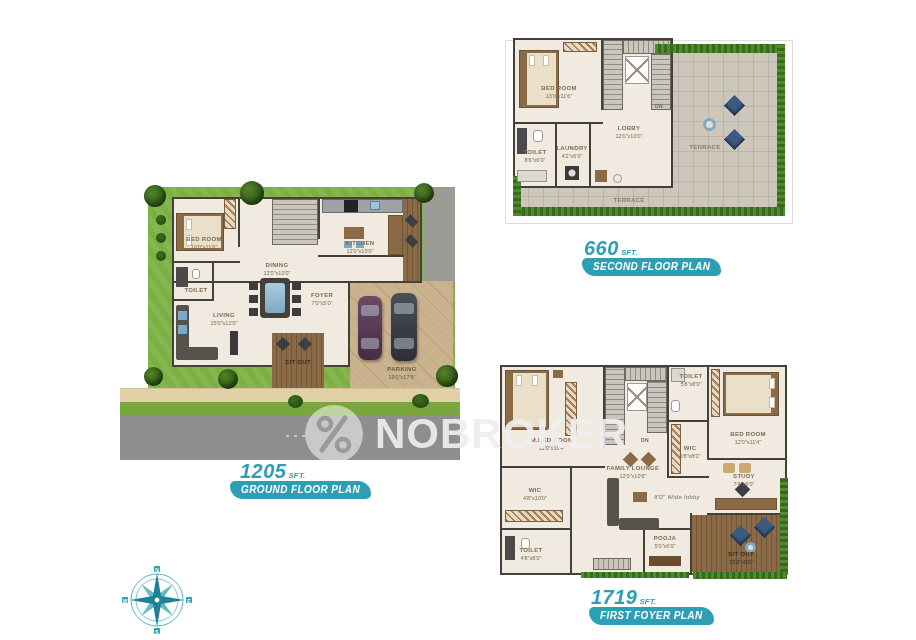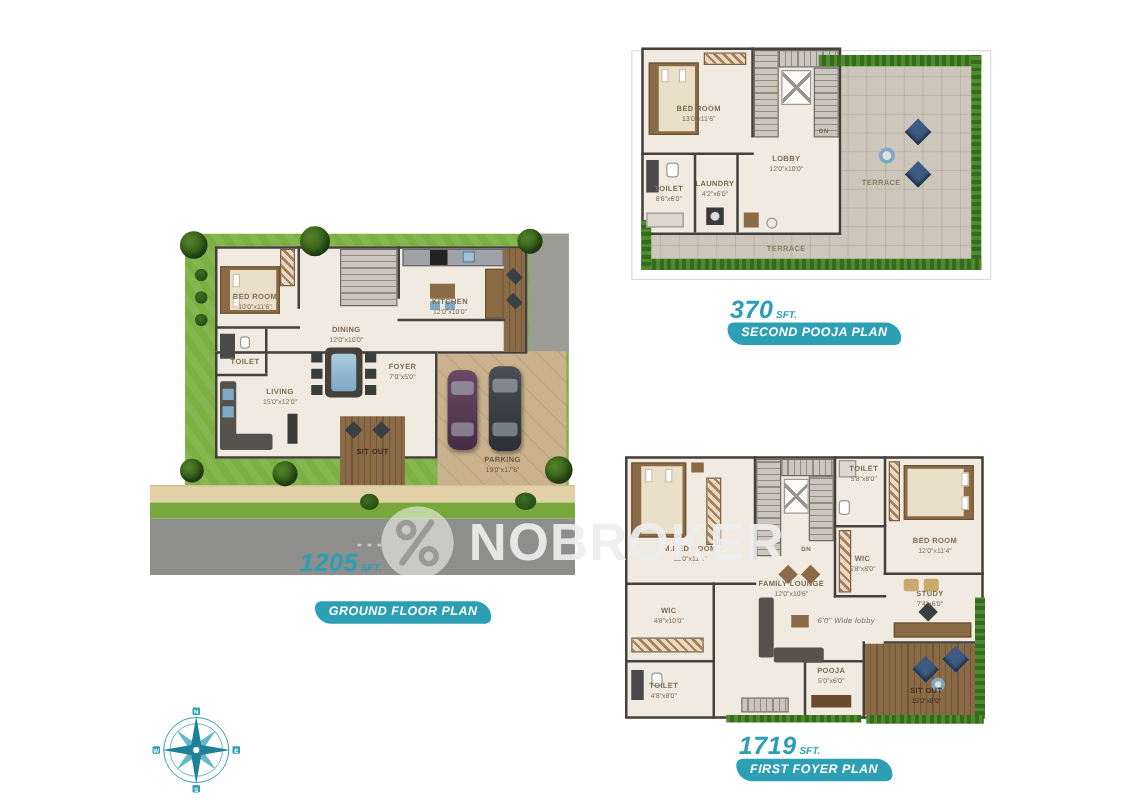--- a/index.html
+++ b/index.html
@@ -175,24 +175,24 @@
   </div>
   <div class="rlabel" style="left:178px;top:180px;color:#3f2d1f">
     <span class="rname">SIT OUT</span>
   </div>
   <div class="rlabel" style="left:282px;top:190px;color:#6b5a40">
     <span class="rname">PARKING</span>
     <span class="rdims">19'0"x17'6"</span>
   </div>
 </div>
 
-<div class="badge-area" style="left:240px;top:440px">
+<div class="badge-area" style="left:240px;top:460px">
   <span class="num">1205</span><span class="unit">SFT.</span>
 </div>
-<div class="plan-badge" style="left:252px;top:481px">GROUND FLOOR PLAN</div>
+<div class="plan-badge" style="left:230px;top:481px">GROUND FLOOR PLAN</div>
 
 <div class="plan" style="left:505px;top:36px;width:290px;height:198px">
   <div class="abs" style="left:0;top:4px;width:288px;height:184px;border:1px solid #dcdcdc;background:#fff;z-index:0"></div>
   <div class="abs" style="left:8px;top:10px;width:272px;height:170px;z-index:1;
        background:linear-gradient(rgba(145,140,130,.30) 1px,transparent 1px),
                   linear-gradient(90deg,rgba(145,140,130,.30) 1px,transparent 1px),#CDC7BB;
        background-size:15px 15px"></div>
   <div class="hedge" style="left:150px;top:8px;width:130px;height:9px"></div>
   <div class="hedge v" style="left:272px;top:8px;width:8px;height:172px"></div>
   <div class="hedge" style="left:8px;top:171px;width:272px;height:9px"></div>
@@ -249,23 +249,23 @@
   </div>
   <div class="rlabel" style="left:200px;top:112px;color:#8b7b63;letter-spacing:.6px">
     <span class="rname">TERRACE</span>
   </div>
   <div class="rlabel" style="left:124px;top:165px;color:#8b7b63;letter-spacing:.6px">
     <span class="rname">TERRACE</span>
   </div>
 </div>
 
 <div class="badge-area" style="left:584px;top:237px">
-  <span class="num">370</span><span class="unit">SFT.</span>
-</div>
-<div class="plan-badge" style="left:582px;top:258px">SECOND POOJA PLAN</div>
+  <span class="num">660</span><span class="unit">SFT.</span>
+</div>
+<div class="plan-badge" style="left:582px;top:258px">SECOND FLOOR PLAN</div>
 
 <div class="plan" style="left:495px;top:360px;width:300px;height:228px">
   <div class="house" style="left:5px;top:5px;width:287px;height:210px"></div>
   <div class="hedge v" style="left:285px;top:118px;width:8px;height:97px"></div>
   <div class="hedge" style="left:198px;top:212px;width:94px;height:7px"></div>
   <div class="hedge" style="left:86px;top:212px;width:108px;height:6px"></div>
 
   <div class="wall" style="left:108px;top:5px;width:2px;height:83px"></div>
   <div class="wall" style="left:172px;top:5px;width:2px;height:113px"></div>
   <div class="wall" style="left:212px;top:5px;width:2px;height:95px"></div>

